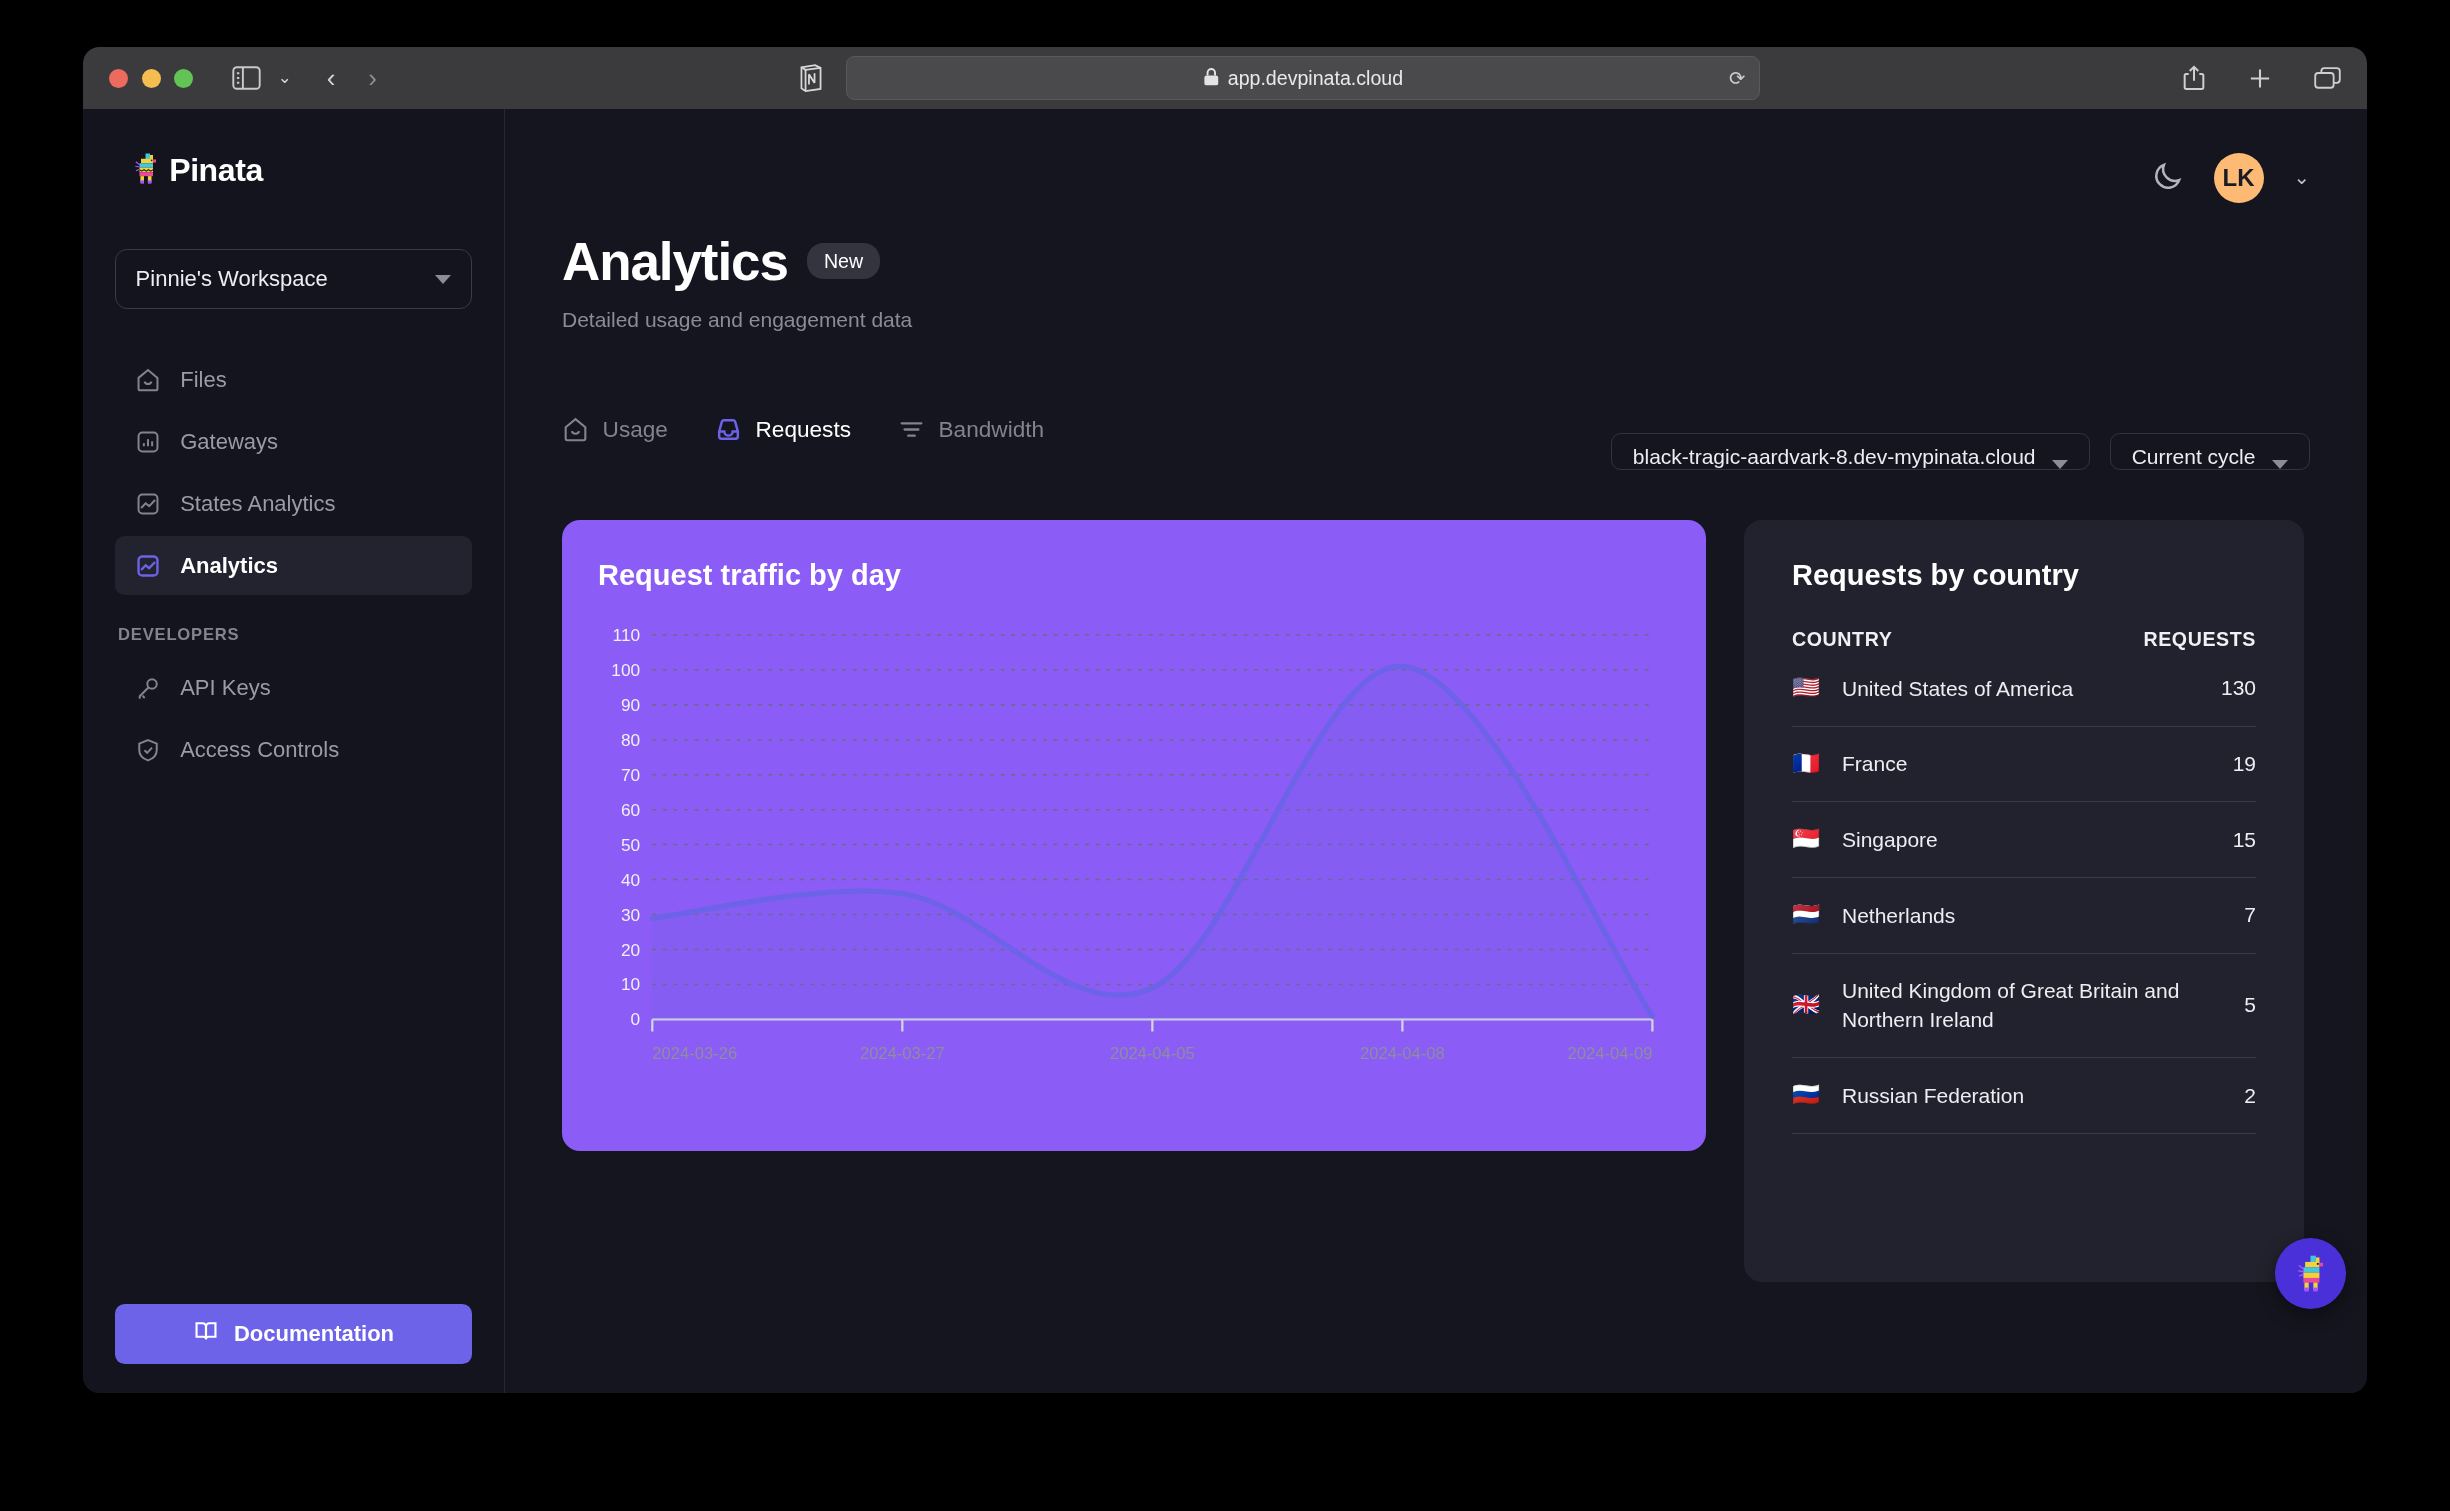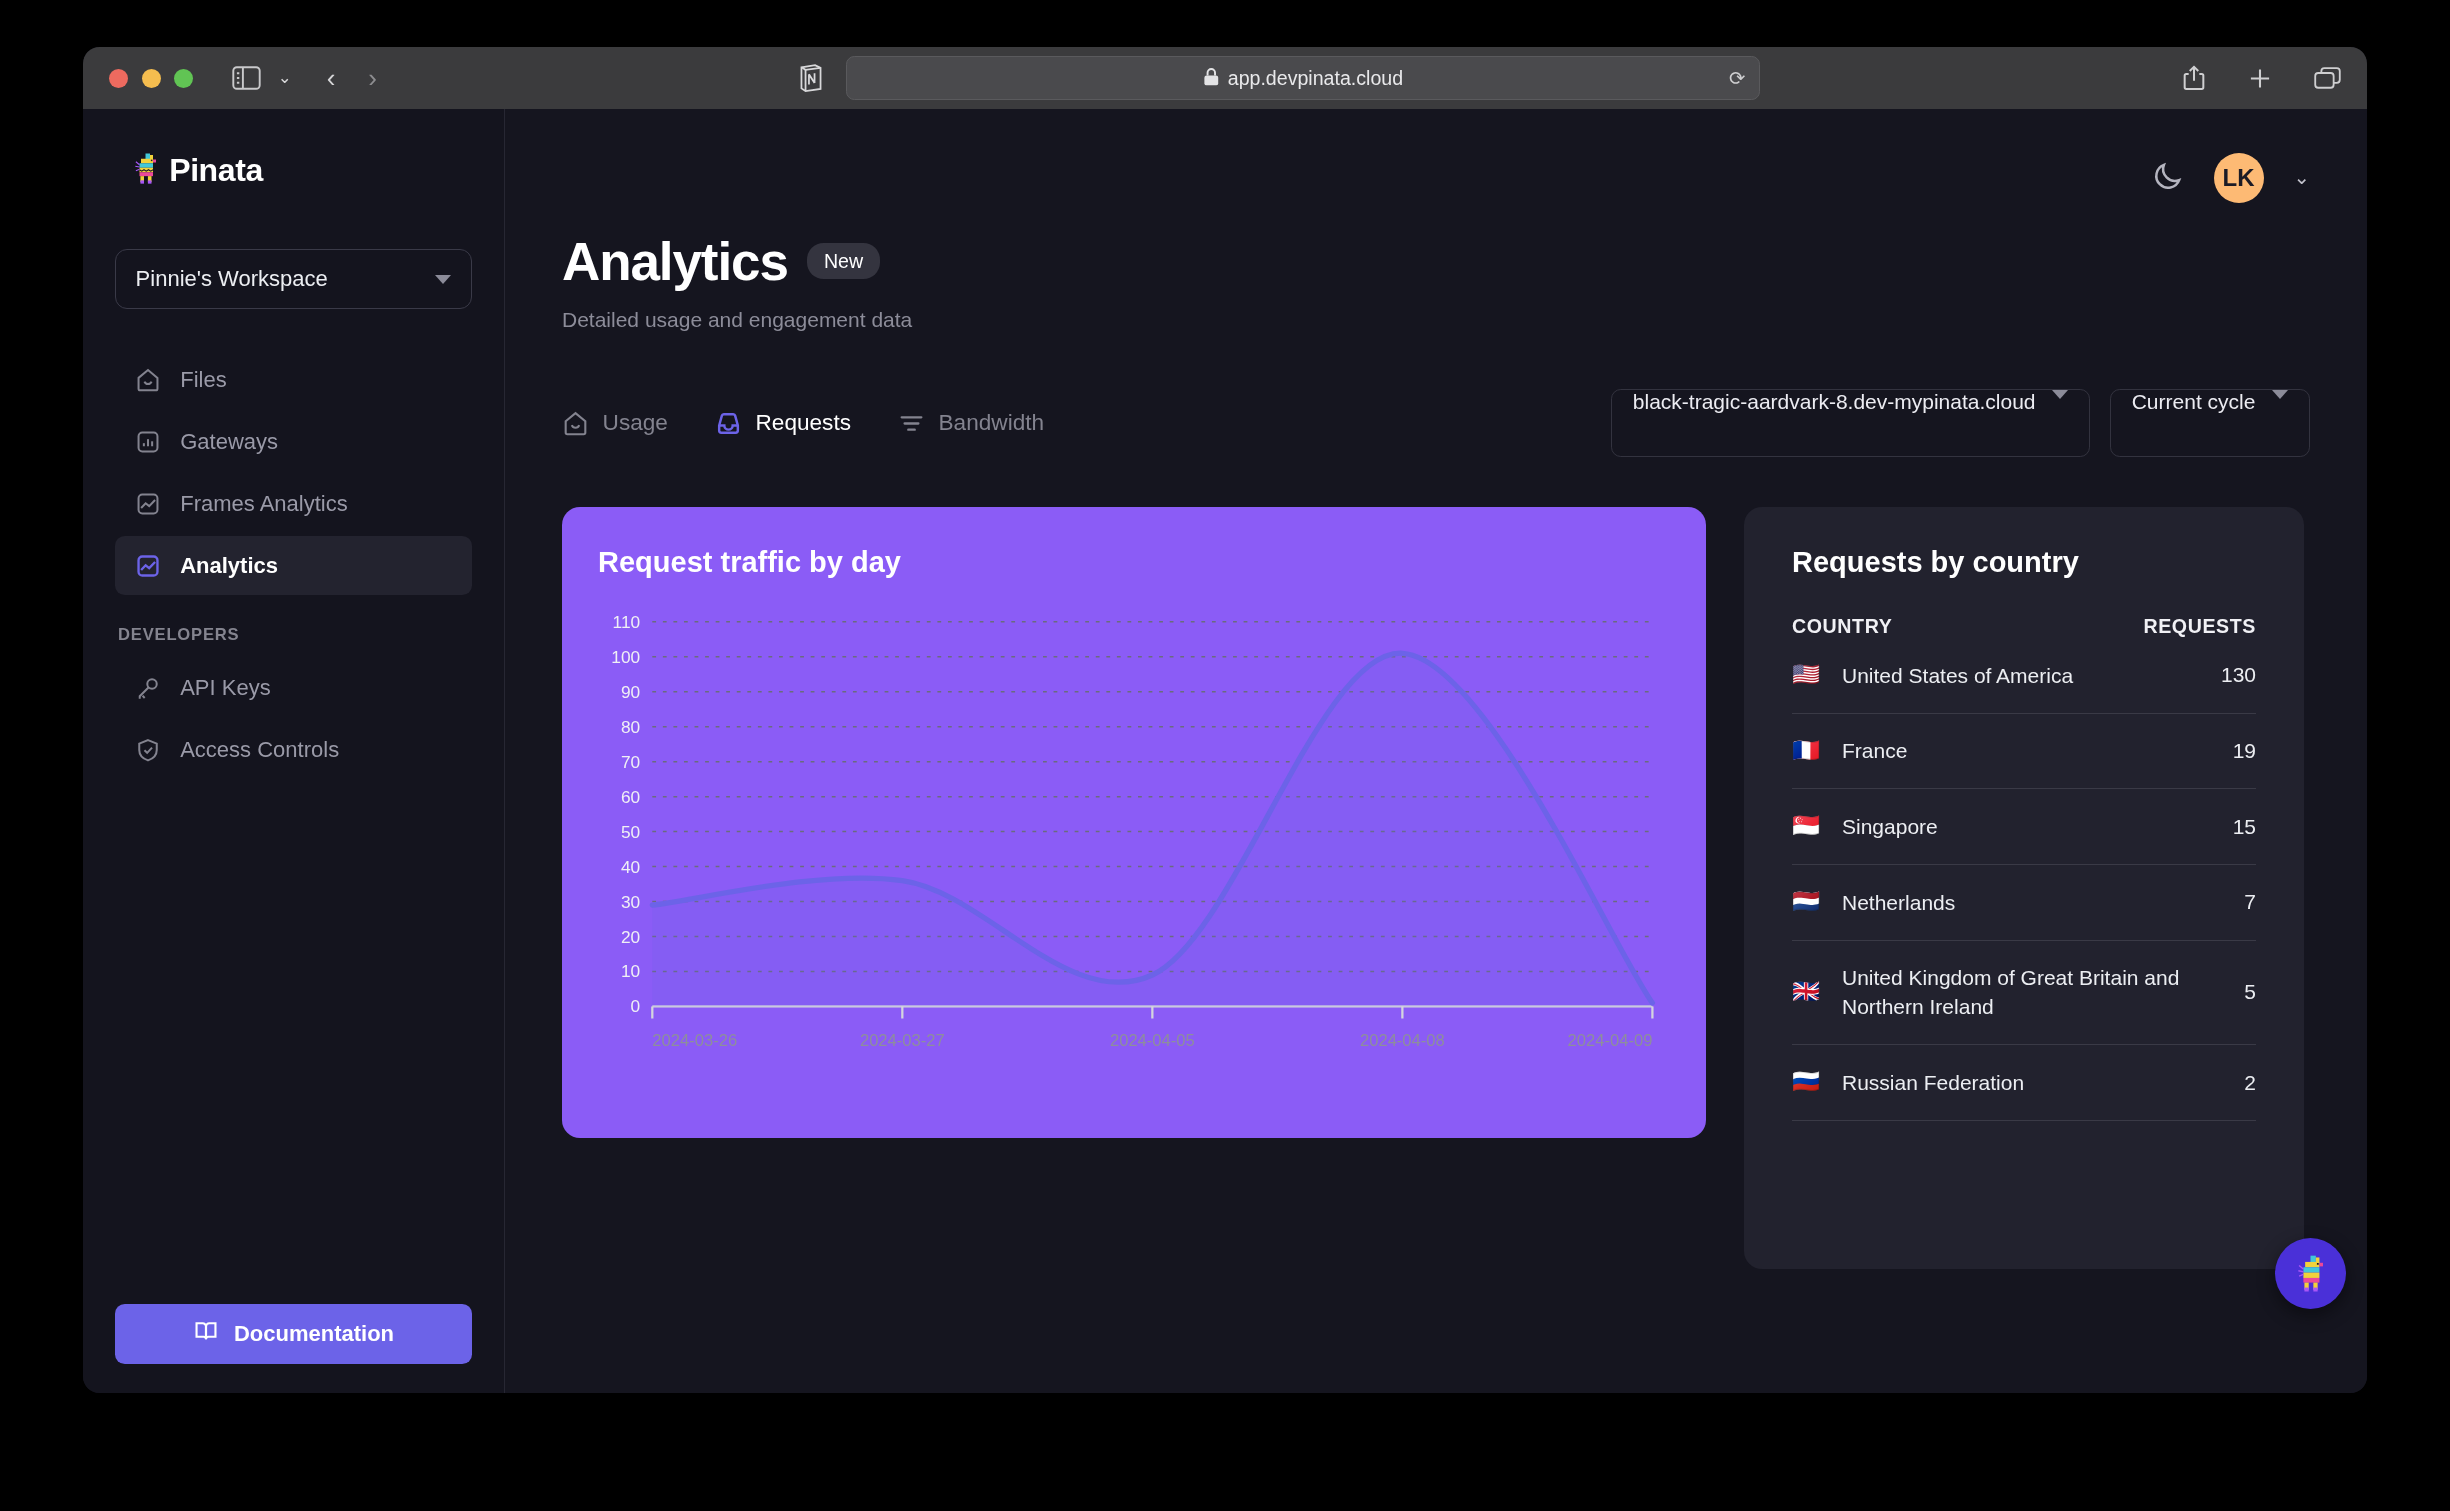--- a/index.html
+++ b/index.html
@@ -164,25 +164,26 @@
   }
   .tabs { display: flex; align-items: center; gap: 47px; }
   .tab { display: flex; align-items: center; gap: 13.6px; }
   .tab-label { color: #83838f; font-size: 22.6px; }
   .tab.active .tab-label { color: #ffffff; }
   .tab-icon { color: #83838f; display: flex; }
   .tab.active .tab-icon { color: #6c63e8; }
 
   .selects { display: flex; gap: 19.6px; }
   .select-box {
-    height: 68px;
+    height: 37px;
     border: 0.8px solid #33333f;
     border-radius: 9.8px;
-    display: flex; align-items: flex-start; gap: 16.6px;
+    display: flex; align-items: flex-end; gap: 16.6px;
     padding: 0 21px;
+    margin-top: 44px;
   }
   .select-text { color: #ececf2; font-size: 21px; white-space: nowrap; }
 
   
   .cards-row { display: flex; gap: 38px; margin-top: 50px; }
   .chart-card {
     width: 1144px; height: 631px;
     background: #8b5cf6;
     border-radius: 18px;
     padding: 39px 36px 27px 36px;
@@ -349,21 +350,21 @@
           <span class="nav-label">Gateways</span>
         </div>
 
         <div class="nav-item">
           <span class="nav-icon">
             <svg width="26" height="26" viewBox="0 0 22 22" fill="none" stroke="currentColor" stroke-width="1.7">
               <rect x="3" y="3" width="16" height="16" rx="3.2"></rect>
               <path d="M5.2 14.4 L9 10.4 L12 12.8 L17 7.6"></path>
             </svg>
           </span>
-          <span class="nav-label">Frames Analytics</span>
+          <span class="nav-label">States Analytics</span>
         </div>
 
         <div class="nav-item active">
           <span class="nav-icon">
             <svg width="26" height="26" viewBox="0 0 22 22" fill="none" stroke="currentColor" stroke-width="2">
               <rect x="3" y="3" width="16" height="16" rx="3.2"></rect>
               <path d="M5.2 14.4 L9 10.4 L12 12.8 L17 7.6"></path>
             </svg>
           </span>
           <span class="nav-label">Analytics</span>

